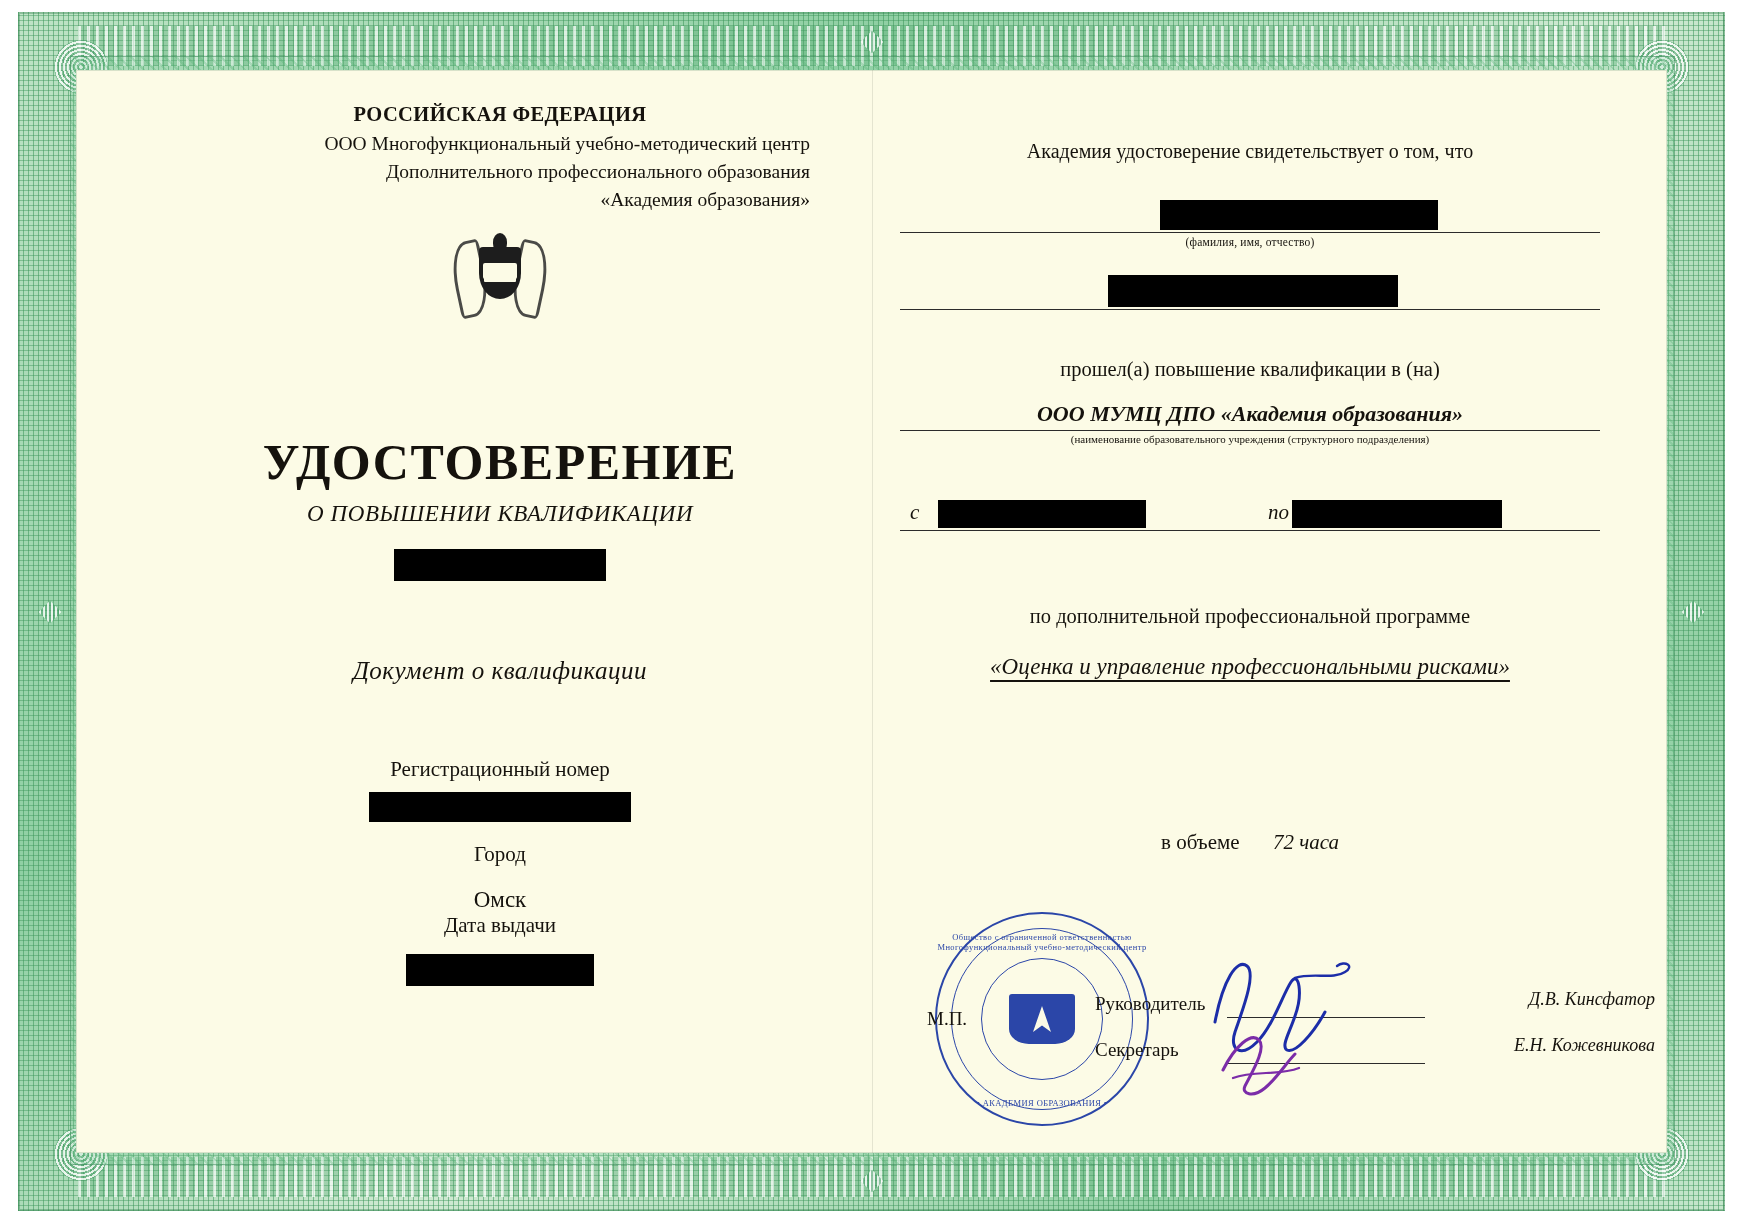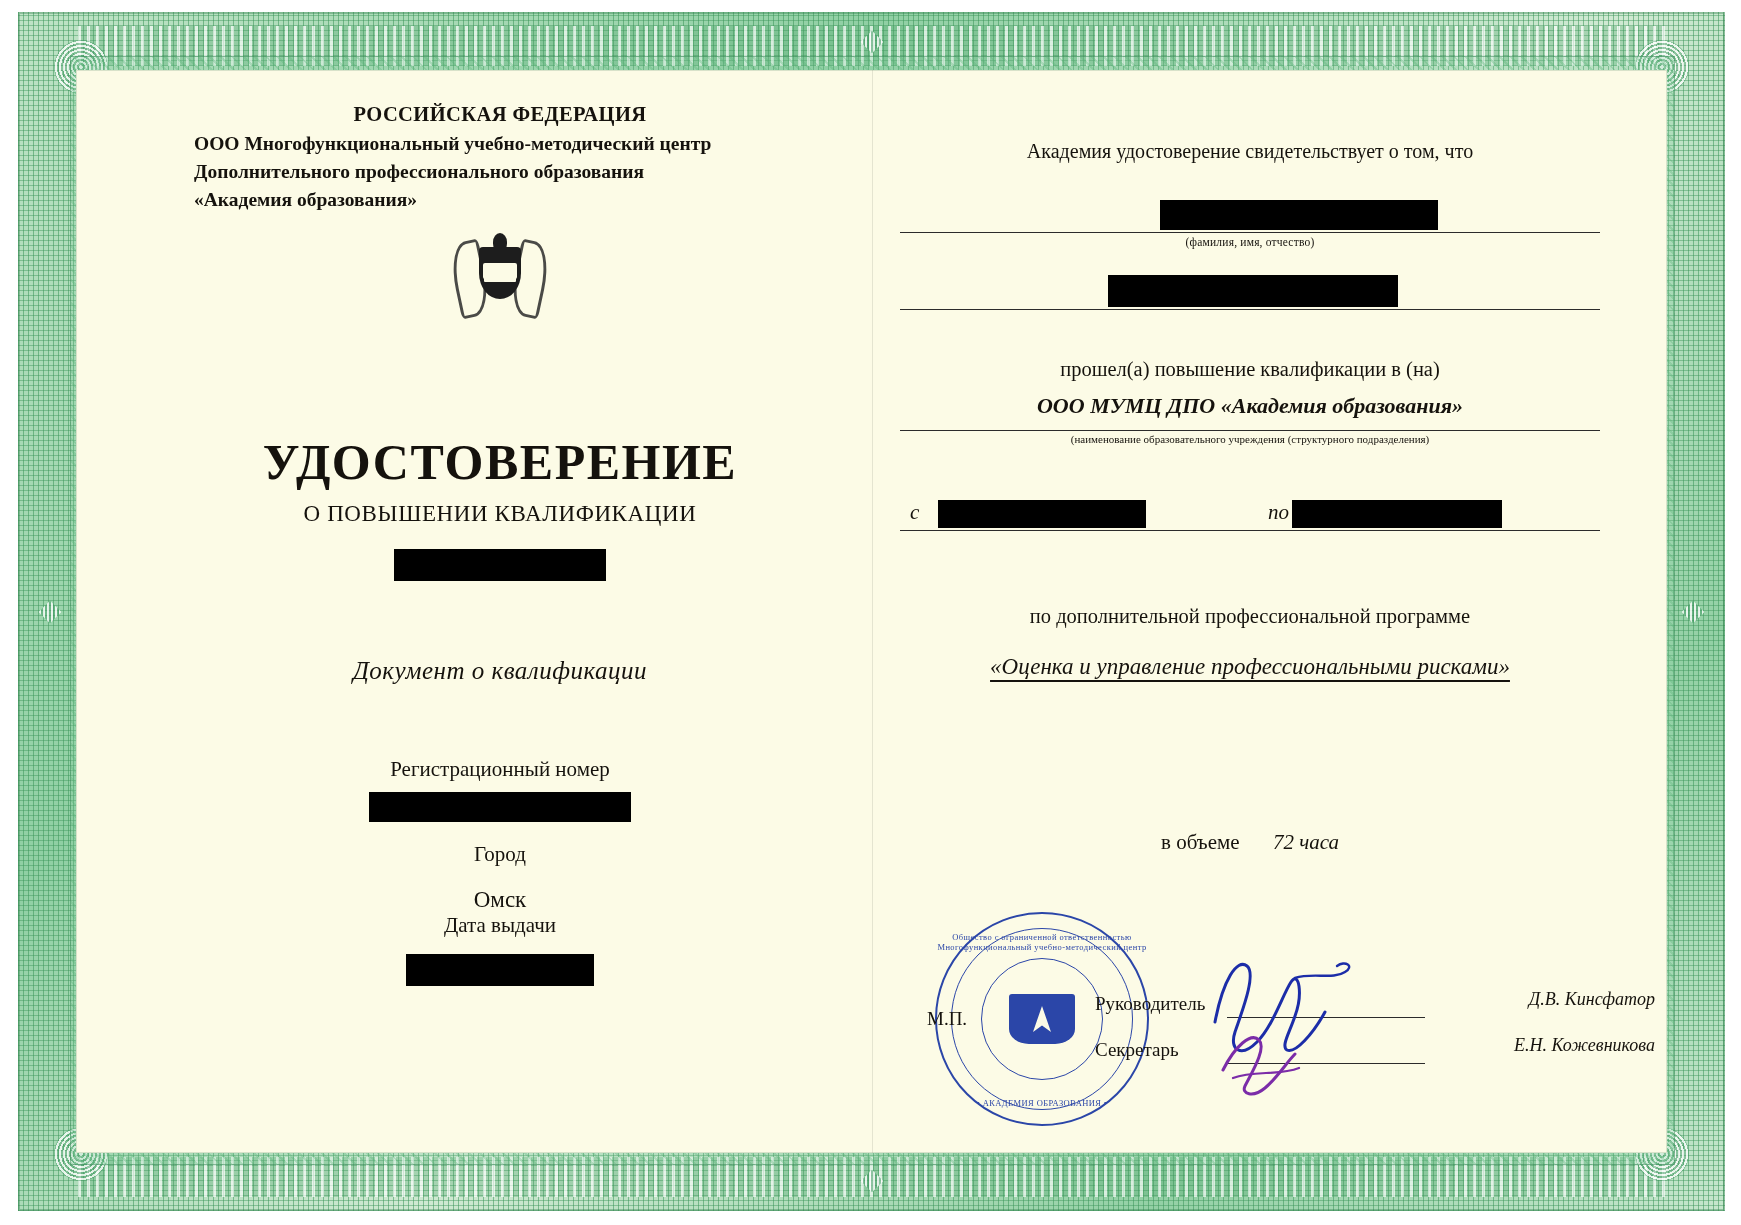--- a/index.html
+++ b/index.html
@@ -136,21 +136,21 @@
     line-height: 1.45;
   }
   .org-country {
     font-size: 20.5px;
     font-weight: bold;
     letter-spacing: .4px;
   }
   .org-line {
     font-size: 19.5px;
   }
-  .org-line.indent-left { text-align: left; padding-left: 4px; font-weight: bold; }
+  .org-line.indent-left { text-align: right; padding-left: 4px; }
 
   .emblem {
     margin: 12px auto 0;
     width: 96px;
     height: 96px;
     position: relative;
   }
   .emblem .wreath-l, .emblem .wreath-r {
     position: absolute;
     top: 14px;
@@ -191,20 +191,21 @@
   .title-main {
     margin-top: 110px;
     font-size: 50px;
     font-weight: bold;
     letter-spacing: 1.5px;
   }
   .title-sub {
     margin-top: 10px;
     font-size: 23px;
     letter-spacing: .6px;
+    font-style: italic;
   }
 
   .redaction {
     background: #000000;
     display: inline-block;
   }
   .redact-series-number { width: 212px; height: 32px; margin-top: 22px; }
   .redact-regnumber     { width: 262px; height: 30px; margin-top: 10px; }
   .redact-date          { width: 188px; height: 32px; margin-top: 16px; }
 
@@ -264,21 +265,21 @@
     text-align: center;
     font-size: 20.5px;
   }
   .org-field {
     position: relative;
     margin-top: 16px;
     height: 34px;
   }
   .org-field .value {
     position: absolute;
-    left: 0; right: 0; bottom: 12px;
+    left: 0; right: 0; bottom: 4px;
     text-align: center;
     font-size: 22px;
     font-style: italic;
     font-weight: bold;
   }
   .caption-small {
     text-align: center;
     font-size: 11px;
     margin-top: 2px;
   }

